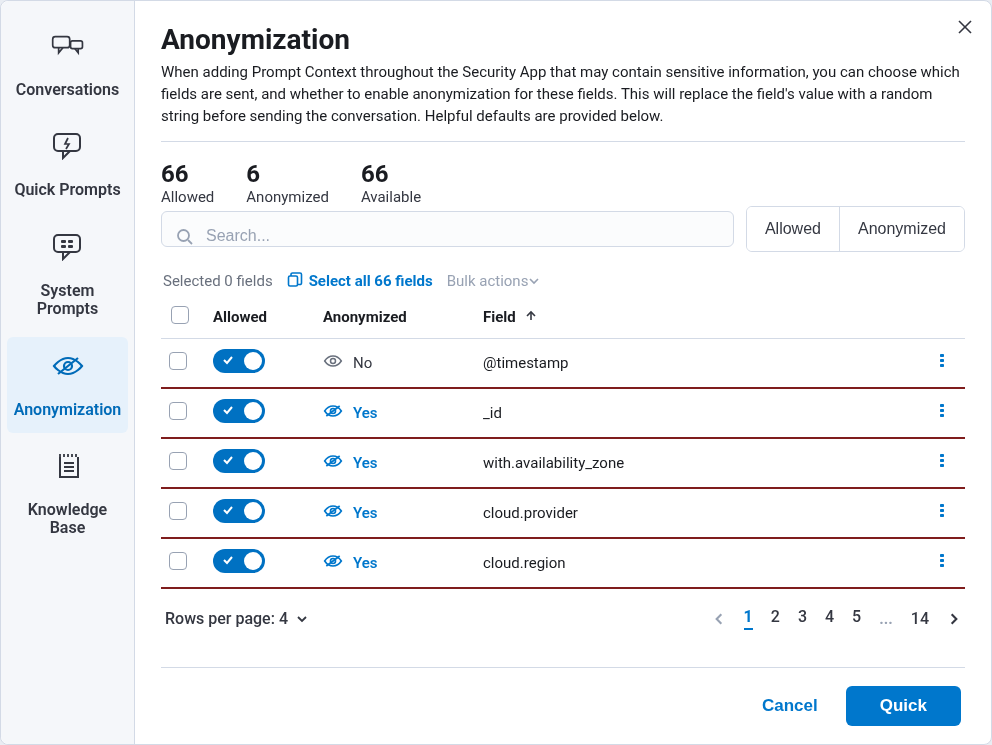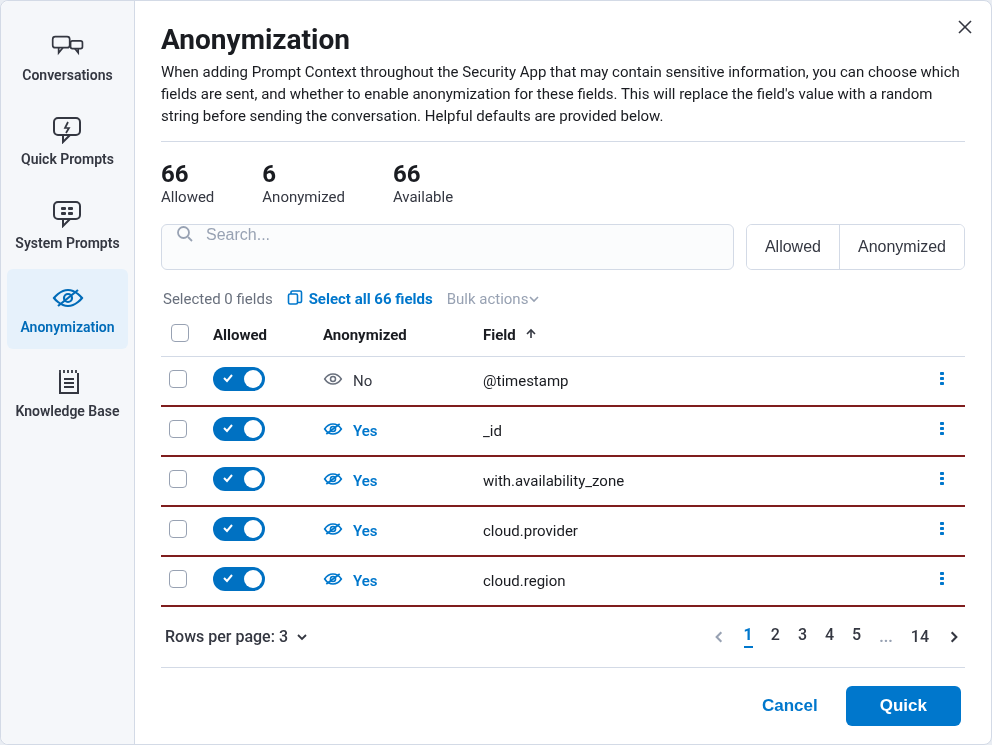--- a/index.html
+++ b/index.html
@@ -39,24 +39,24 @@
     background: var(--bg-sidebar);
     border-right: 1px solid var(--border);
     border-radius: 8px 0 0 8px;
     padding-top: 12px;
   }
   .nav-item {
     display:flex;
     flex-direction: column;
     align-items:center;
     justify-content:center;
-    gap:6px;
+    gap:20px;
     padding: 14px 4px 14px;
     text-align:center;
-    font-size:14px;
+    font-size:16px;
     font-weight:600;
     color:#343741;
     cursor:pointer;
     border-radius: 6px;
     margin: 4px 6px;
   }
   .nav-item.active {
     background: var(--blue-light);
     color: var(--blue-active);
   }
@@ -97,44 +97,43 @@
     line-height:1.45;
     margin-bottom:14px;
   }
   .divider {
     border:none;
     border-top:1px solid var(--border);
     margin:0 0 18px 0;
   }
   .stats {
     display:flex;
-    gap:48px;
-    margin-bottom:18px;
+    gap:32px;
   }
   .stat-num {
     font-size:24px;
     font-weight:700;
   }
   .stat-label {
     font-size:15px;
     color:#343741;
   }
 
   .search-row {
     display:flex;
     gap:12px;
     align-items:center;
     margin-bottom:14px;
   }
   .search-box {
     flex:1;
     display:flex;
-    align-items:flex-start;
+    align-items:flex-end;
     gap:10px;
-    height:46px;
+    height:36px;
     border:1px solid var(--border);
     border-radius:6px;
     padding:0 14px;
     background:#fbfcfd;
   }
   .search-box input {
     flex:1;
     border:none;
     outline:none;
     font-size:16px;
@@ -576,21 +575,21 @@
                   <rect x="1" y="1" width="4" height="3" rx="0.8" fill="#0077cc"></rect>
                   <rect x="1" y="6" width="4" height="3" rx="0.8" fill="#0077cc"></rect>
                   <rect x="1" y="11" width="4" height="3" rx="0.8" fill="#0077cc"></rect>
                 </svg></span></td>
           </tr>
         </tbody>
     </table>
 
     <div class="pager">
       <div class="rpp">
-        <span>Rows per page: 3</span>
+        <span>Rows per page: 4</span>
         <svg width="12" height="12" viewBox="0 0 12 12" fill="none" stroke="currentColor" stroke-width="1.8">
             <polyline points="2,4 6,8 10,4"></polyline>
           </svg>
       </div>
       <div class="pages">
         <span class="page-arrow">
           <svg width="14" height="14" viewBox="0 0 12 12" fill="none" stroke="currentColor" stroke-width="1.8">
               <polyline points="8,2 4,6 8,10"></polyline>
             </svg>
         </span>

